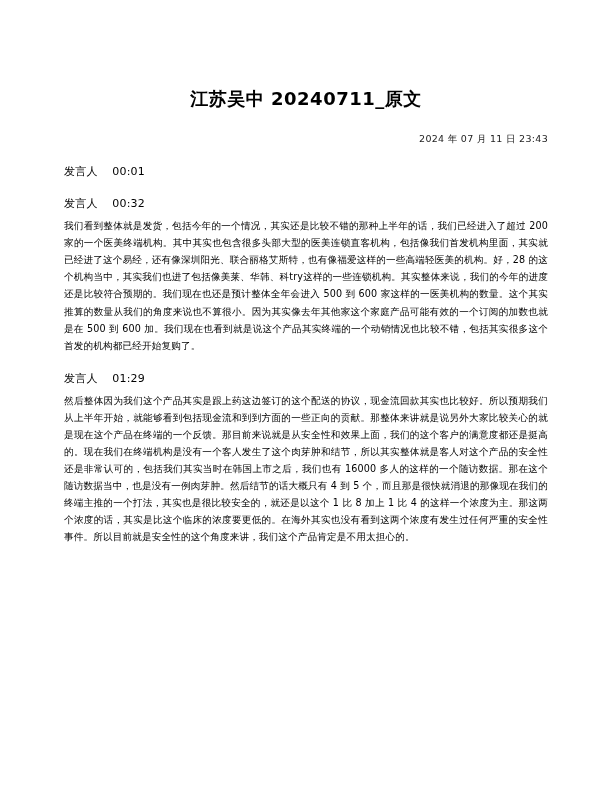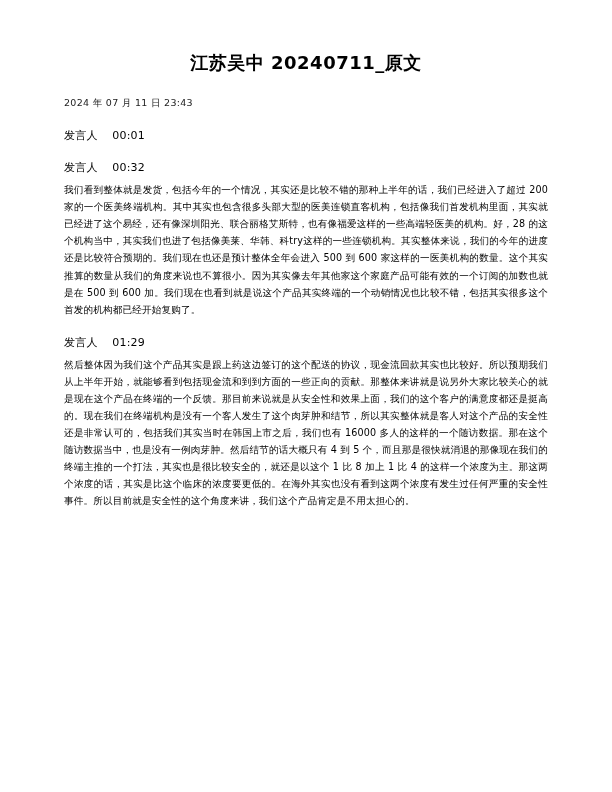--- a/index.html
+++ b/index.html
@@ -11,33 +11,33 @@
     width: 612px;
     height: 792px;
     font-family: "DejaVu Sans", "Liberation Sans", sans-serif;
     color: #000000;
     overflow: hidden;
   }
   .page {
     width: 612px;
     height: 792px;
     box-sizing: border-box;
-    padding: 36px 64px 40px 64px;
+    padding: 72px 64px 40px 64px;
     position: relative;
   }
   .doc-title {
     text-align: center;
     font-size: 18px;
     font-weight: bold;
     letter-spacing: 0.5px;
     margin: 14px 0 0 0;
     line-height: 1.4;
   }
   .doc-date {
-    text-align: left;
+    text-align: right;
     font-size: 9.5px;
     color: #222222;
     margin-top: 22px;
     margin-bottom: 18px;
     letter-spacing: 0.3px;
   }
   .segment {
     margin-bottom: 17px;
   }
   .seg-head {

